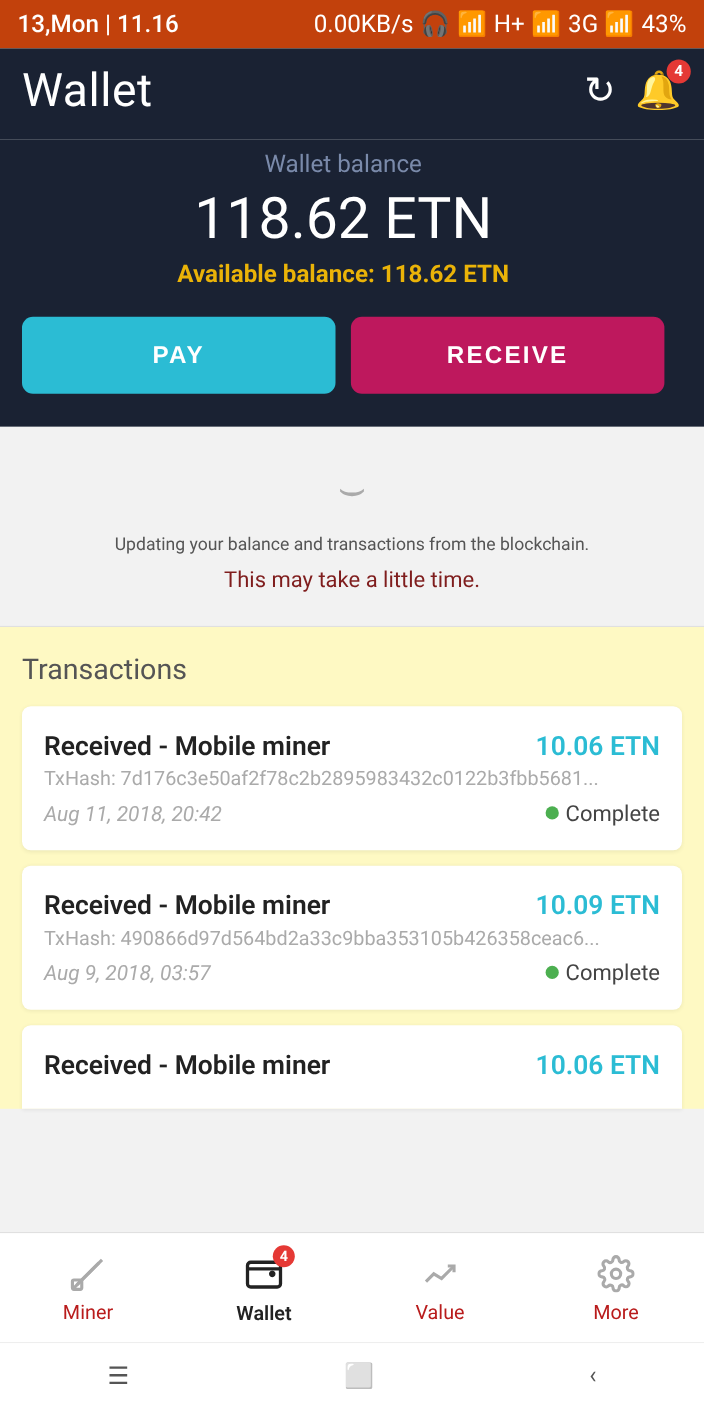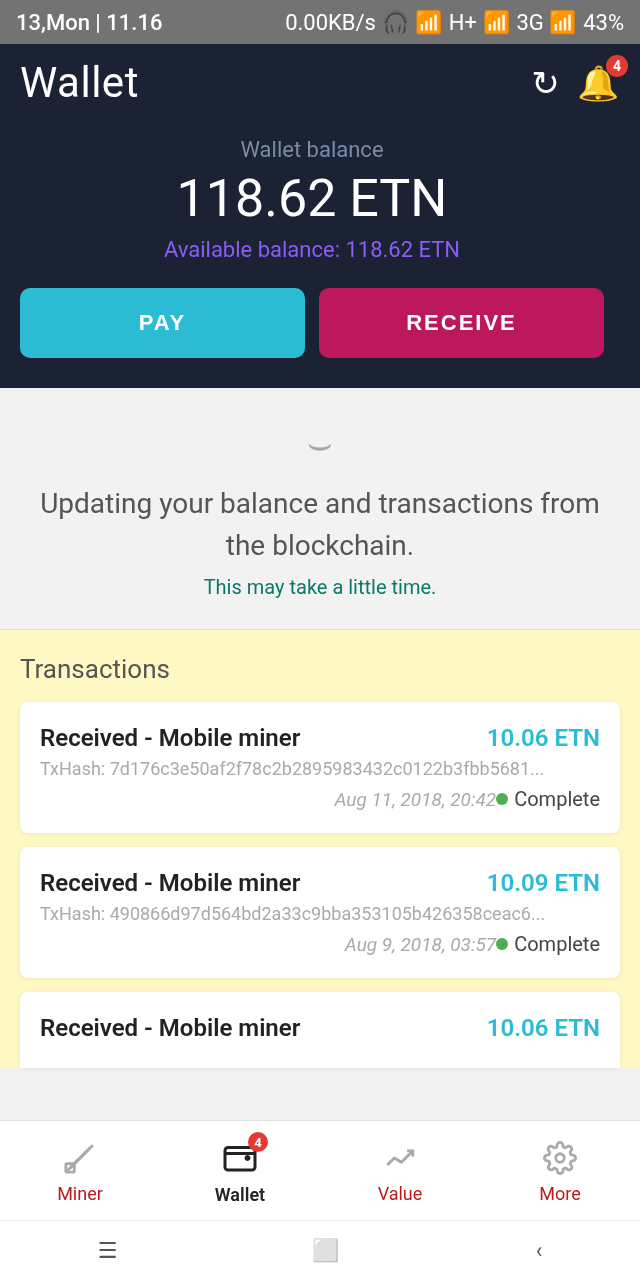--- a/index.html
+++ b/index.html
@@ -7,21 +7,21 @@
     body {
       width: 640px;
       min-height: 1280px;
       background: #f2f2f2;
       font-family: 'Roboto', Arial, sans-serif;
       overflow-x: hidden;
     }
 
     
     .status-bar {
-      background: #737373;
+      background: #c2410c;
       color: #fff;
       display: flex;
       justify-content: space-between;
       align-items: center;
       padding: 6px 16px;
       font-size: 22px;
       height: 44px;
     }
     .status-left { font-weight: 500; }
     .status-right {
@@ -92,23 +92,23 @@
       margin-bottom: 6px;
     }
     .balance-amount {
       color: #fff;
       font-size: 52px;
       font-weight: 400;
       margin-bottom: 8px;
       text-align: center;
     }
     .available-balance {
-      color: #8b5cf6;
-      font-size: 22px;
-      font-weight: 400;
+      color: #eab308;
+      font-size: 22px;
+      font-weight: 700;
       margin-bottom: 26px;
     }
     .action-buttons {
       display: flex;
       gap: 14px;
       justify-content: center;
     }
     .btn-pay, .btn-receive {
       flex: 1;
       padding: 22px 0;
@@ -134,26 +134,26 @@
       padding: 32px 40px 30px 40px;
       border-bottom: 1px solid #e0e0e0;
     }
     .loading-smile {
       font-size: 40px;
       color: #aaa;
       margin-bottom: 16px;
     }
     .updating-text {
       color: #555;
-      font-size: 28px;
+      font-size: 16px;
       line-height: 1.5;
       margin-bottom: 8px;
     }
     .updating-subtext {
-      color: #0f766e;
+      color: #7f1d1d;
       font-size: 20px;
     }
 
     
     .transactions-section {
       background: #fef9c3;
       padding: 24px 20px 0 20px;
     }
     .transactions-title {
       font-size: 26px;
@@ -188,21 +188,21 @@
       font-size: 18px;
       color: #aaa;
       margin-bottom: 8px;
       white-space: nowrap;
       overflow: hidden;
       text-overflow: ellipsis;
       max-width: 100%;
     }
     .tx-row-3 {
       display: flex;
-      justify-content: flex-end;
+      justify-content: space-between;
       align-items: center;
     }
     .tx-date {
       font-size: 19px;
       color: #aaa;
       font-style: italic;
     }
     .tx-status {
       display: flex;
       align-items: center;

